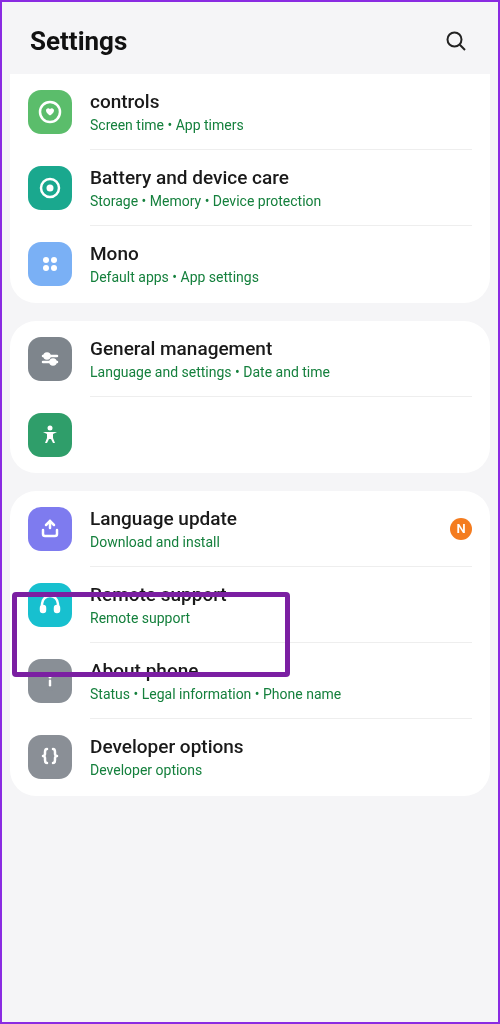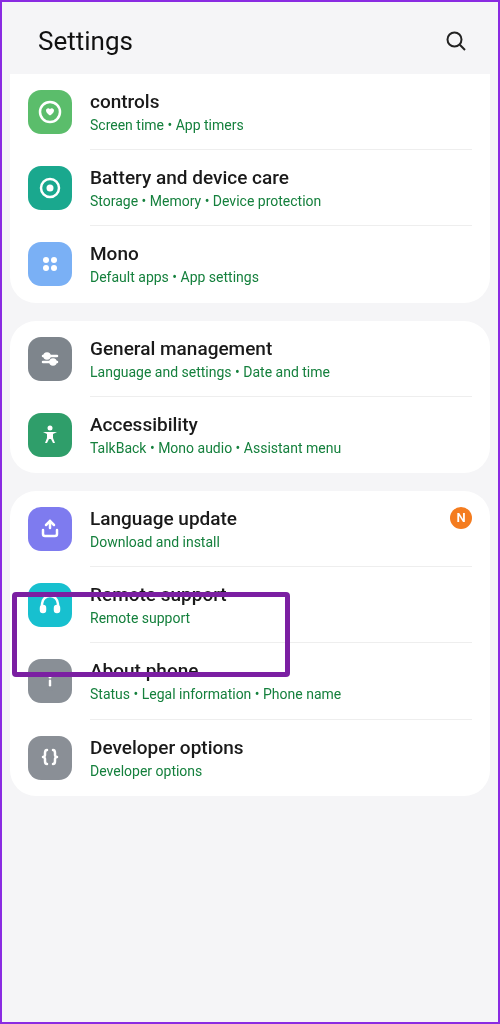--- a/index.html
+++ b/index.html
@@ -12,23 +12,22 @@
       overflow: hidden;
     }
     .header {
       display: flex;
       justify-content: space-between;
       align-items: center;
       padding: 24px 28px 18px 28px;
     }
     .header-title {
       font-size: 26px;
-      font-weight: 400;
+      font-weight: 700;
       color: #111;
-      margin-left: 8px;
     }
     .search-btn {
       width: 28px;
       height: 28px;
       display: flex;
       align-items: center;
       justify-content: center;
       cursor: pointer;
     }
     .card {
@@ -37,20 +36,21 @@
       margin: 0 8px 18px 8px;
       overflow: hidden;
     }
     .card.first {
       border-top-left-radius: 0;
       border-top-right-radius: 0;
       margin-top: 0;
     }
     .item {
       display: flex;
+      align-items: center;
       padding: 16px 18px;
       position: relative;
       cursor: pointer;
     }
     .item:not(:last-child)::after {
       content: "";
       position: absolute;
       bottom: 0;
       left: 80px;
       right: 18px;
@@ -187,24 +187,20 @@
       <div class="item-sub">Language and settings  •  Date and time</div>
     </div>
   </div>
   <div class="item">
     <div class="icon-wrap ic-green2">
       <svg width="24" height="24" viewBox="0 0 24 24" fill="#fff">
           <circle cx="12" cy="5" r="2.5"></circle>
           <path d="M5 9h14l-4 2v4l2 5h-2l-2-4h-2l-2 4H7l2-5v-4z"></path>
         </svg>
     </div>
-    <div class="item-text">
-      <div class="item-title">Accessibility</div>
-      <div class="item-sub">TalkBack  •  Mono audio  •  Assistant menu</div>
-    </div>
   </div>
 </div>
 
 <div class="card" style="position:relative;">
   <div class="item">
     <div class="icon-wrap ic-purple">
       <svg width="24" height="24" viewBox="0 0 24 24" fill="none" stroke="#fff" stroke-width="2.5" stroke-linecap="round">
           <path d="M12 4v7"></path>
           <path d="M8 8l4-4 4 4"></path>
           <path d="M5 13v4a2 2 0 002 2h10a2 2 0 002-2v-4"></path>

